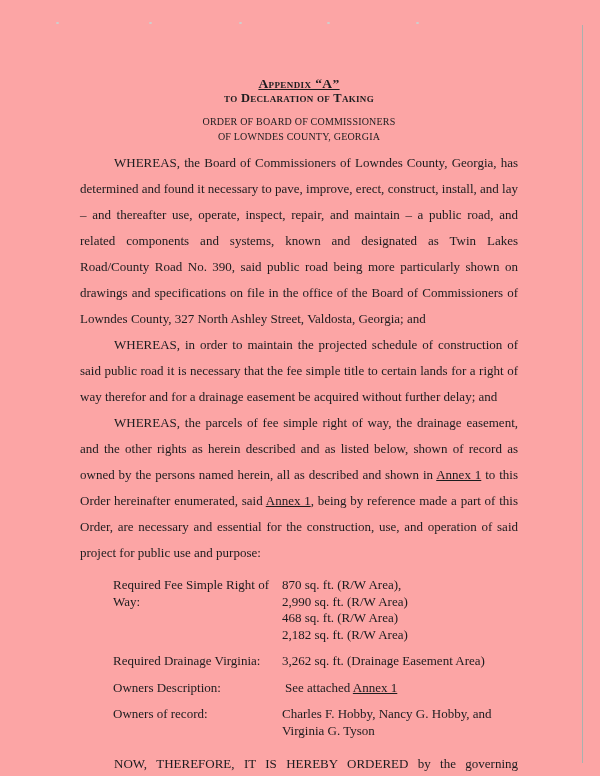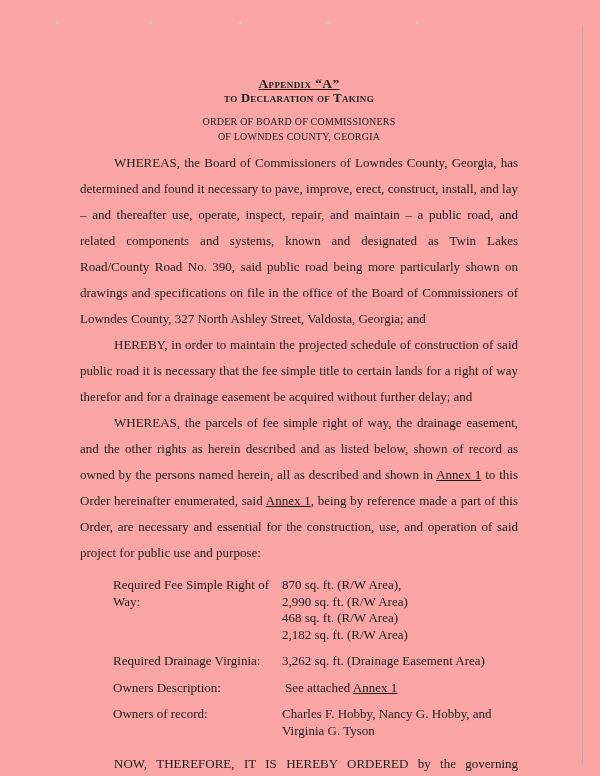--- a/index.html
+++ b/index.html
@@ -104,21 +104,21 @@
 
     <div class="doc-header">
       <div class="t-appendix"><span class="underline">Appendix “A”</span></div>
       <div class="t-subtitle">to Declaration of Taking</div>
       <div class="t-order first">ORDER OF BOARD OF COMMISSIONERS</div>
       <div class="t-order">OF LOWNDES COUNTY, GEORGIA</div>
     </div>
 
     <p class="body-par par-first">WHEREAS, the Board of Commissioners of Lowndes County, Georgia, has determined and found it necessary to pave, improve, erect, construct, install, and lay – and thereafter use, operate, inspect, repair, and maintain – a public road, and related components and systems, known and designated as Twin Lakes Road/County Road No. 390, said public road being more particularly shown on drawings and specifications on file in the office of the Board of Commissioners of Lowndes County, 327 North Ashley Street, Valdosta, Georgia; and</p>
 
-    <p class="body-par">HEREBY, in order to maintain the projected schedule of construction of said public road it is necessary that the fee simple title to certain lands for a right of way therefor and for a drainage easement be acquired without further delay; and</p>
+    <p class="body-par">WHEREAS, in order to maintain the projected schedule of construction of said public road it is necessary that the fee simple title to certain lands for a right of way therefor and for a drainage easement be acquired without further delay; and</p>
 
     <p class="body-par"><span>WHEREAS, the parcels of fee simple right of way, the drainage easement, and the other rights as herein described and as listed below, shown of record as owned by the persons named herein, all as described and shown in </span><span class="u">Annex 1</span><span> to this Order hereinafter enumerated, said </span><span class="u">Annex 1</span><span>, being by reference made a part of this Order, are necessary and essential for the construction, use, and operation of said project for public use and purpose:</span></p>
 
     <div class="detail-table">
 
       <div class="detail-row">
         <div class="detail-label">Required Fee Simple Right of Way:</div>
         <div class="detail-value">
           <div>870 sq. ft. (R/W Area),</div>
           <div>2,990 sq. ft. (R/W Area)</div>

